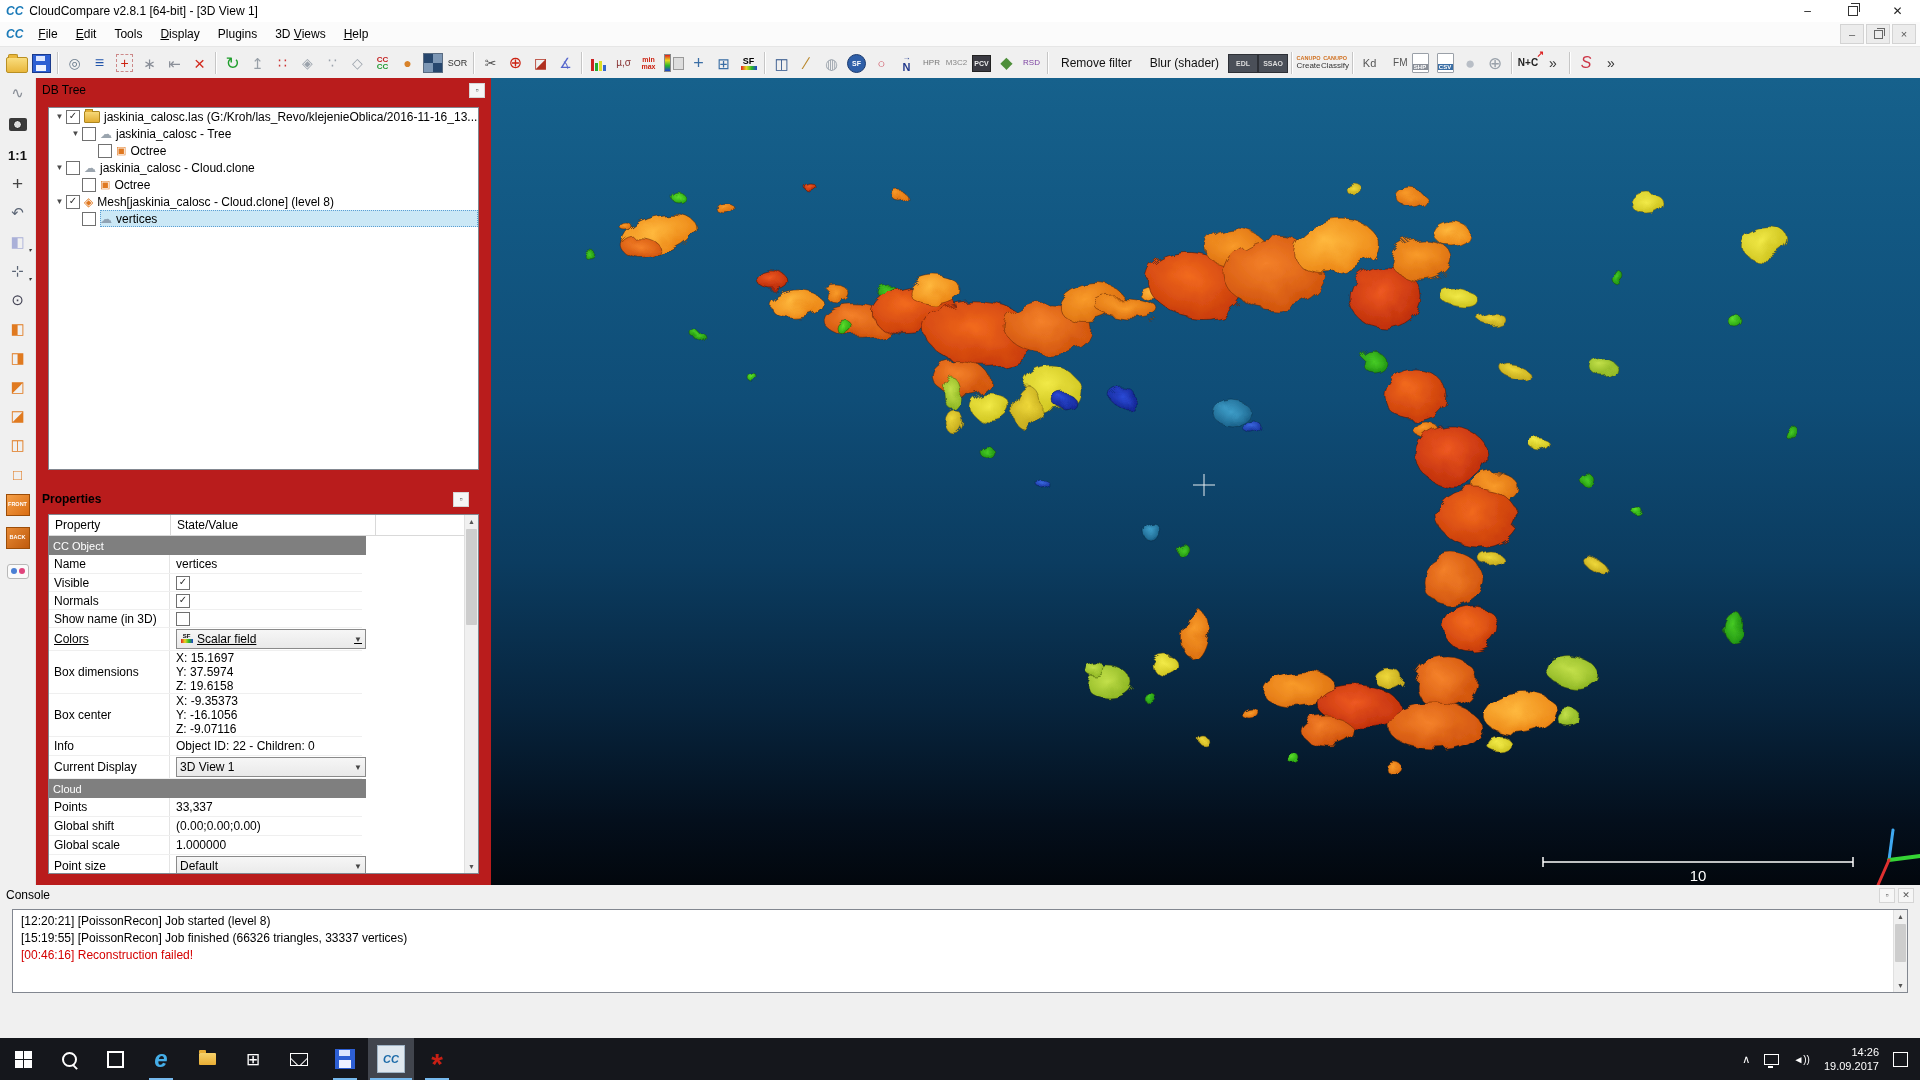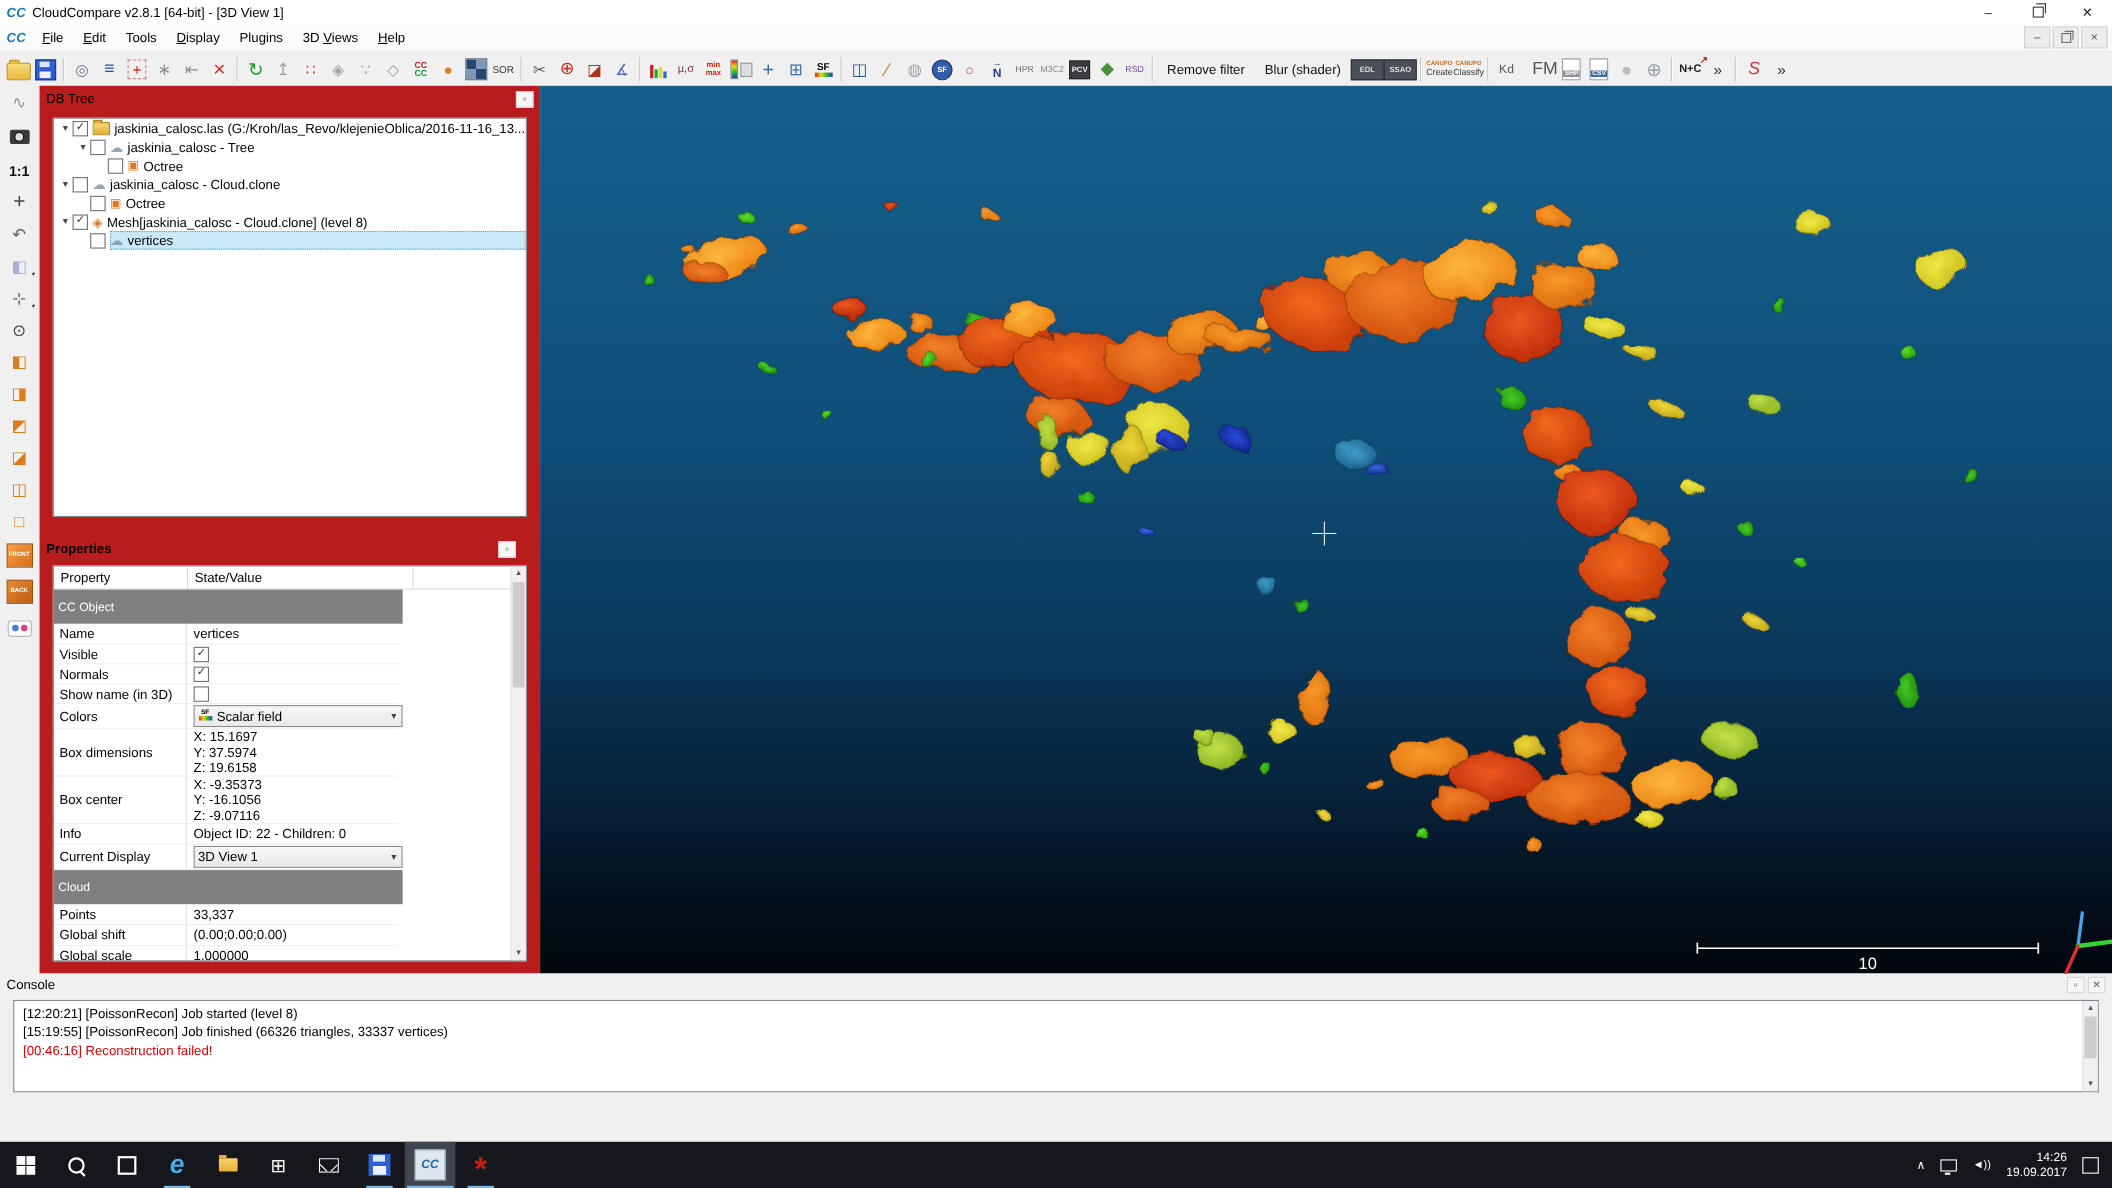--- a/index.html
+++ b/index.html
@@ -85,21 +85,21 @@
   .i-cloud2{color:#8fa2b4;font-size:12px;}
   .i-octree{color:#e07820;font-size:11px;}
   .i-mesh{color:#e07820;font-size:12px;}
   
   .phead{display:flex;height:20px;border-bottom:1px solid #d9d9d9;font-size:12px;}
   .phead .c1{width:115px;padding:3px 0 0 6px;border-right:1px solid #d9d9d9;}
   .phead .c2{width:198px;padding:3px 0 0 6px;border-right:1px solid #d9d9d9;}
   .prow{display:flex;width:313px;border-bottom:1px solid #efefef;align-items:stretch;}
   .prow .pl{width:115px;padding-left:5px;border-right:1px solid #e4e4e4;display:flex;align-items:center;flex:none;}
   .prow .pv{flex:1;padding-left:6px;display:flex;align-items:center;}
-  .psec{width:313px;height:31px;background:#7f7f7f;color:#fff;font-size:11px;padding-left:4px;display:flex;align-items:center;}
+  .psec{width:313px;height:19px;background:#7f7f7f;color:#fff;font-size:11px;padding-left:4px;display:flex;align-items:center;}
   .pmulti{flex-direction:column;align-items:flex-start !important;justify-content:center;line-height:14px;}
   .combo{width:182px;height:18px;border:1px solid #8a8a8a;background:linear-gradient(#f6f6f6,#e9e9e9);display:flex;align-items:center;padding:0 3px;font-size:12px;position:relative;}
   .combo .arr{margin-left:auto;font-size:8px;color:#444;}
   .sfmini{width:13px;height:13px;margin-right:4px;display:flex;flex-direction:column;align-items:center;font-size:6px;font-weight:bold;}
   .sfmini u{text-decoration:none;}
   .sfmini .rb{width:12px;height:4px;background:linear-gradient(90deg,#e02020,#e8d820,#28b828,#2040d0);}
   
   .vscroll{position:absolute;top:0;right:0;width:13px;bottom:0;background:#f0f0f0;border-left:1px solid #e0e0e0;}
   .vscroll .up,.vscroll .dn{position:absolute;left:0;width:13px;height:13px;font-size:7px;color:#555;text-align:center;line-height:13px;}
   .vscroll .up{top:0;}.vscroll .dn{bottom:0;}
@@ -334,21 +334,21 @@
       <span class="k-two2">
         <span class="a">CANUPO</span>
         <span class="b">Classify</span>
       </span>
     </span>
     <span class="tbsep"></span>
     <span class="tbi">
       <span class="gl" style="color: rgb(85, 85, 85); font-size: 11px;">Kd</span>
     </span>
     <span class="tbi">
-      <span class="gl" style="color: rgb(85, 85, 85); font-size: 16px; margin-left: 11px;">FM</span>
+      <span class="gl" style="color: rgb(85, 85, 85); font-size: 10px; margin-left: 11px;">FM</span>
     </span>
     <span class="tbi">
       <span class="k-file">
         <b style="background: rgb(138, 143, 152);">SHP</b>
       </span>
     </span>
     <span class="tbi">
       <span class="k-file">
         <b style="background: rgb(58, 110, 165);">CSV</b>
       </span>
@@ -546,21 +546,21 @@
               <span class="pv">
                 <span class="tcb">✓</span>
               </span>
             </div>
             <div class="prow" style="height: 17px;">
               <span class="pl">Show name (in 3D)</span>
               <span class="pv">
                 <span class="tcb"></span>
               </span>
             </div>
-            <div class="prow" style="height: 22px;">
+            <div class="prow" style="height: 22px; text-decoration: underline;">
               <span class="pl">Colors</span>
               <span class="pv">
                 <span class="combo">
                   <span class="sfmini">
                     <u>SF</u>
                     <span class="rb"></span>
                   </span>
                   <span>Scalar field</span>
                   <span class="arr">▼</span>
                 </span>

